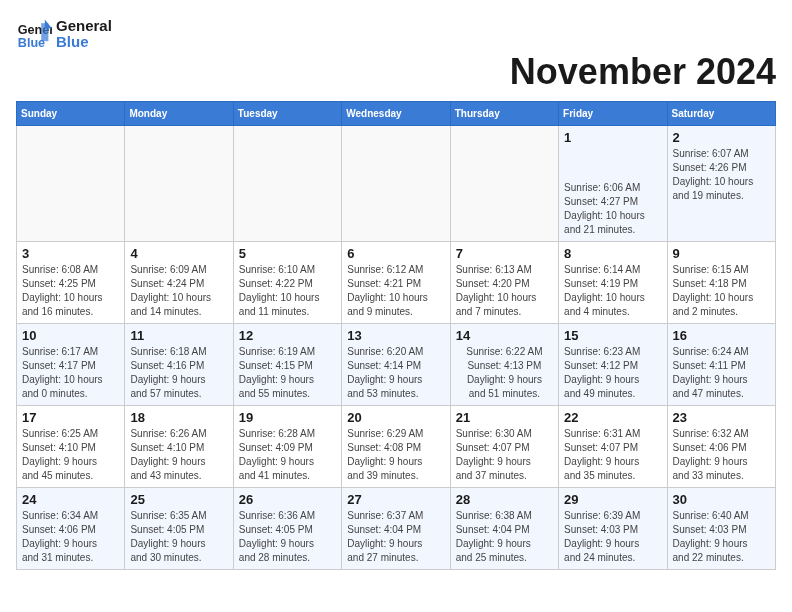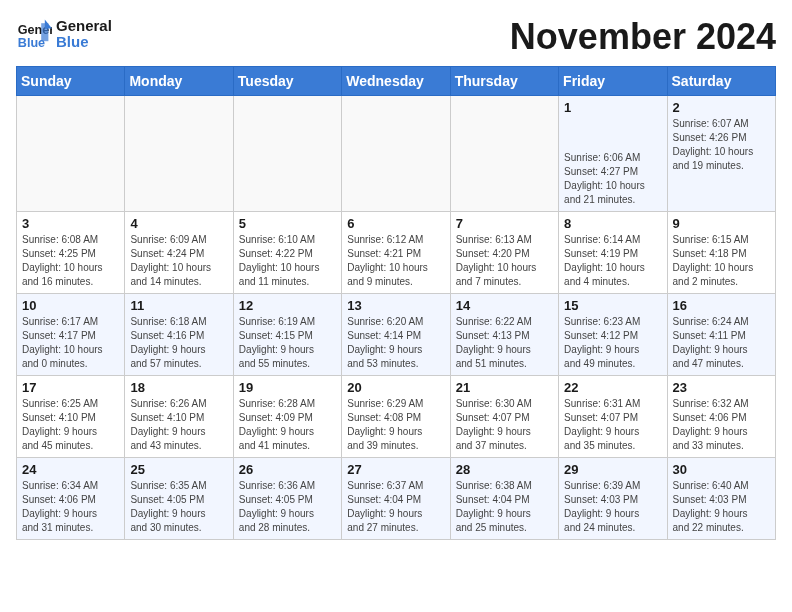--- a/index.html
+++ b/index.html
@@ -20,39 +20,40 @@
       display: flex;
       align-items: center;
       gap: 4px;
     }
     .logo-icon {
       width: 36px;
       height: 36px;
     }
     .title-area {
       text-align: center;
+      margin-top: 35px;
     }
     .month-title {
       font-size: 36px;
       font-weight: bold;
       color: #1a1a1a;
     }
     .location-title {
       font-size: 16px;
       color: #333;
     }
     table {
       width: 100%;
       border-collapse: collapse;
       table-layout: fixed;
     }
     thead tr th {
       background-color: #3a7bd5;
       color: #fff;
-      font-size: 14px;
+      font-size: 10px;
       font-weight: bold;
       padding: 6px 4px;
       text-align: left;
       border: 1px solid #2a6bc5;
     }
     tbody tr td {
       vertical-align: top;
       border: 1px solid #ccc;
       padding: 4px 5px;
       font-size: 10.5px;
@@ -211,21 +212,21 @@
         </td>
         <td>
           <span class="day-number">13</span>
           <div class="day-info" style="white-space: pre-line;">Sunrise: 6:20 AM
 Sunset: 4:14 PM
 Daylight: 9 hours
 and 53 minutes.</div>
         </td>
         <td>
           <span class="day-number">14</span>
-          <div class="day-info" style="white-space: pre-line;">Sunrise: 6:22 AM
+          <div class="day-info" style="white-space: pre-line; text-align: center;">Sunrise: 6:22 AM
 Sunset: 4:13 PM
 Daylight: 9 hours
 and 51 minutes.</div>
         </td>
         <td>
           <span class="day-number">15</span>
           <div class="day-info" style="white-space: pre-line;">Sunrise: 6:23 AM
 Sunset: 4:12 PM
 Daylight: 9 hours
 and 49 minutes.</div>

